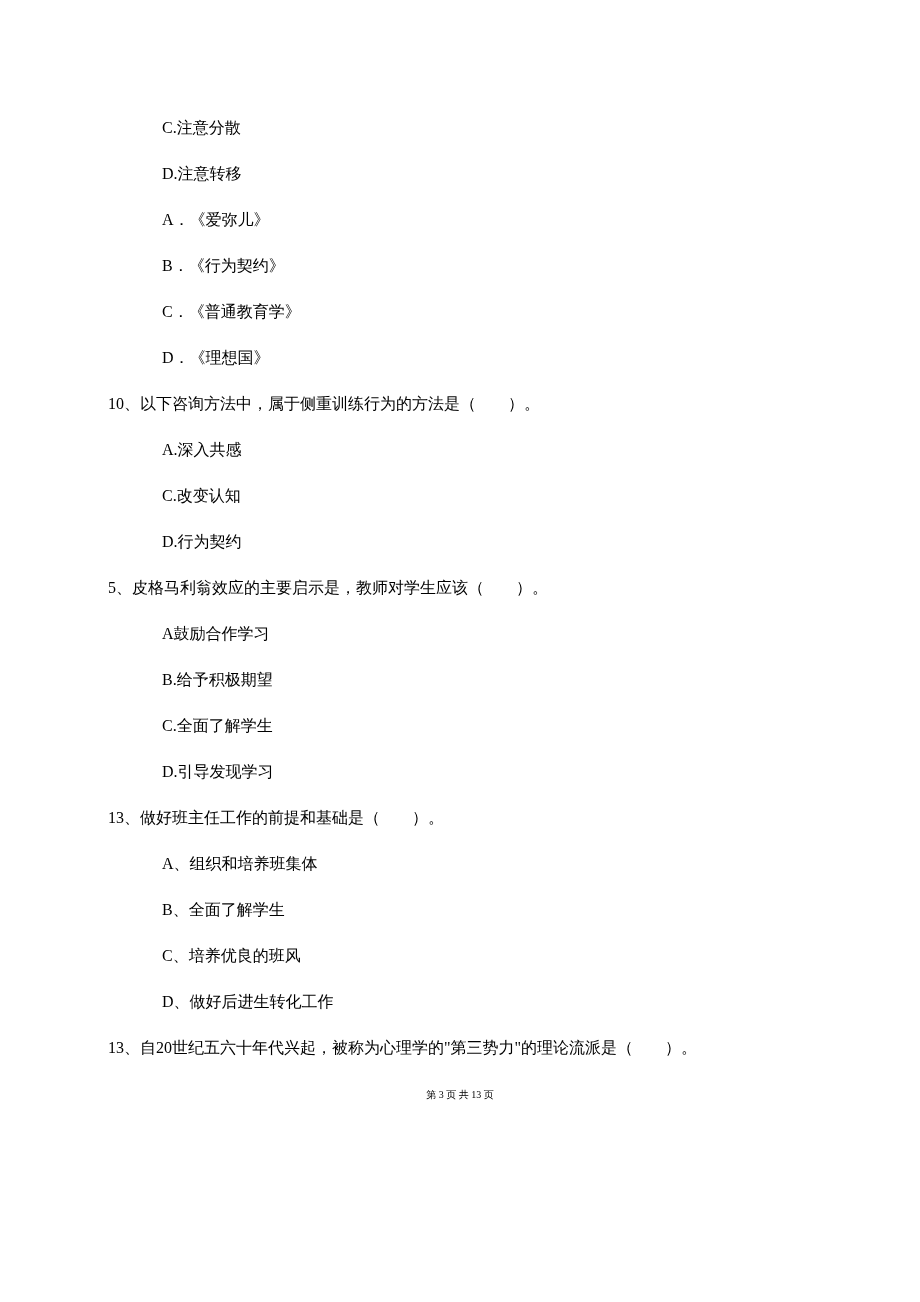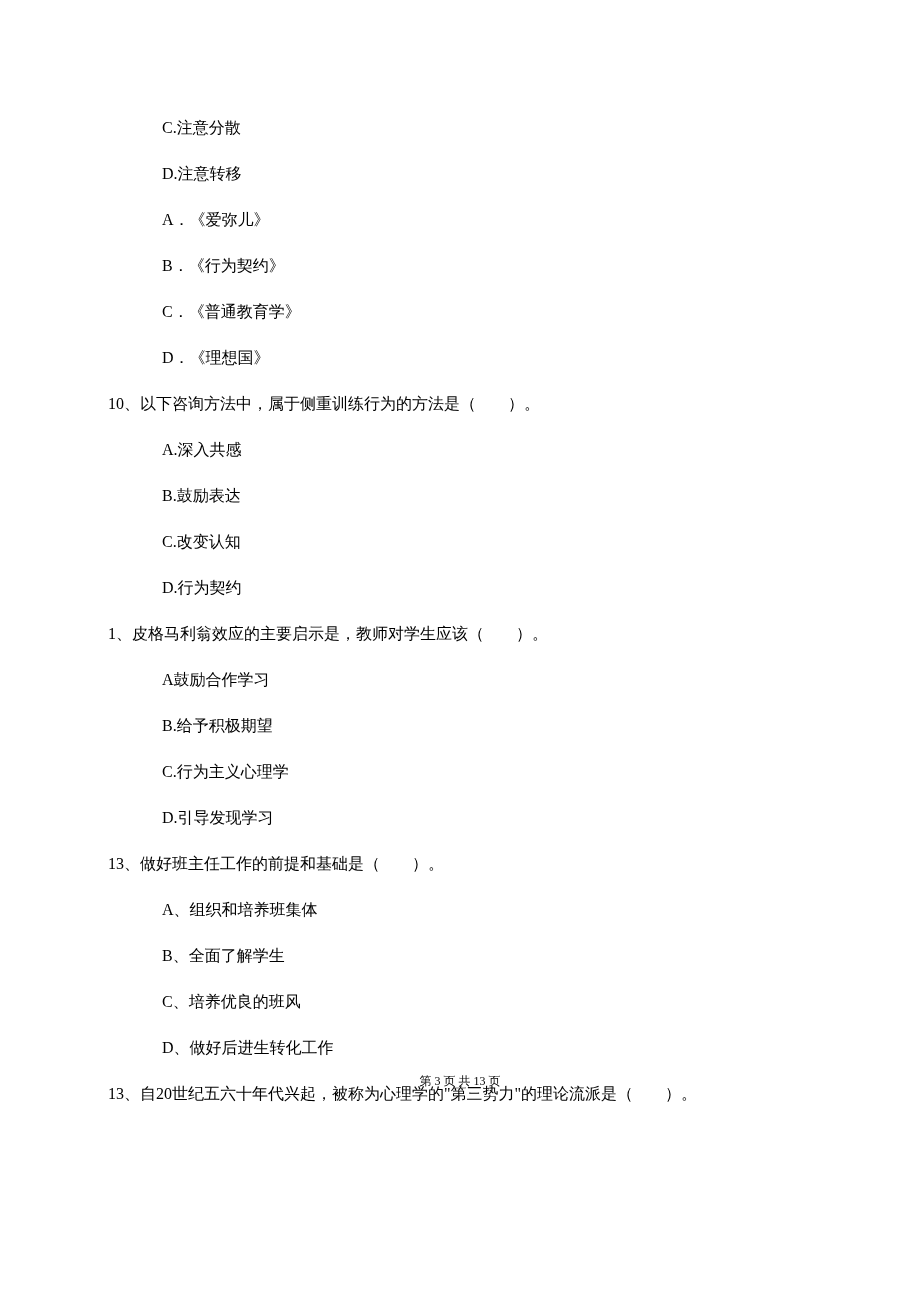--- a/index.html
+++ b/index.html
@@ -22,50 +22,49 @@
     box-sizing: border-box;
   }
   .option {
     margin: 0 0 22px 54px;
   }
   .question {
     margin: 0 0 22px 0;
   }
   .footer {
     position: absolute;
-    bottom: 76px;
+    bottom: 64px;
     left: 0;
     width: 920px;
     text-align: center;
-    font-size: 12px;
+    font-size: 10px;
   }
 </style>
 </head>
 <body>
 
 <div class="page">
 
   <p class="option">C.注意分散</p>
   <p class="option">D.注意转移</p>
 
   <p class="option">A．《爱弥儿》</p>
   <p class="option">B．《行为契约》</p>
   <p class="option">C．《普通教育学》</p>
   <p class="option">D．《理想国》</p>
 
   <p class="question">10、以下咨询方法中，属于侧重训练行为的方法是（　　）。</p>
   <p class="option">A.深入共感</p>
-  <p class="option">B.鼓励表达</p>
   <p class="option">C.改变认知</p>
   <p class="option">D.行为契约</p>
 
-  <p class="question">1、皮格马利翁效应的主要启示是，教师对学生应该（　　）。</p>
+  <p class="question">5、皮格马利翁效应的主要启示是，教师对学生应该（　　）。</p>
   <p class="option">A鼓励合作学习</p>
   <p class="option">B.给予积极期望</p>
-  <p class="option">C.行为主义心理学</p>
+  <p class="option">C.全面了解学生</p>
   <p class="option">D.引导发现学习</p>
 
   <p class="question">13、做好班主任工作的前提和基础是（　　）。</p>
   <p class="option">A、组织和培养班集体</p>
   <p class="option">B、全面了解学生</p>
   <p class="option">C、培养优良的班风</p>
   <p class="option">D、做好后进生转化工作</p>
 
   <p class="question">13、自20世纪五六十年代兴起，被称为心理学的"第三势力"的理论流派是（　　）。</p>
 

